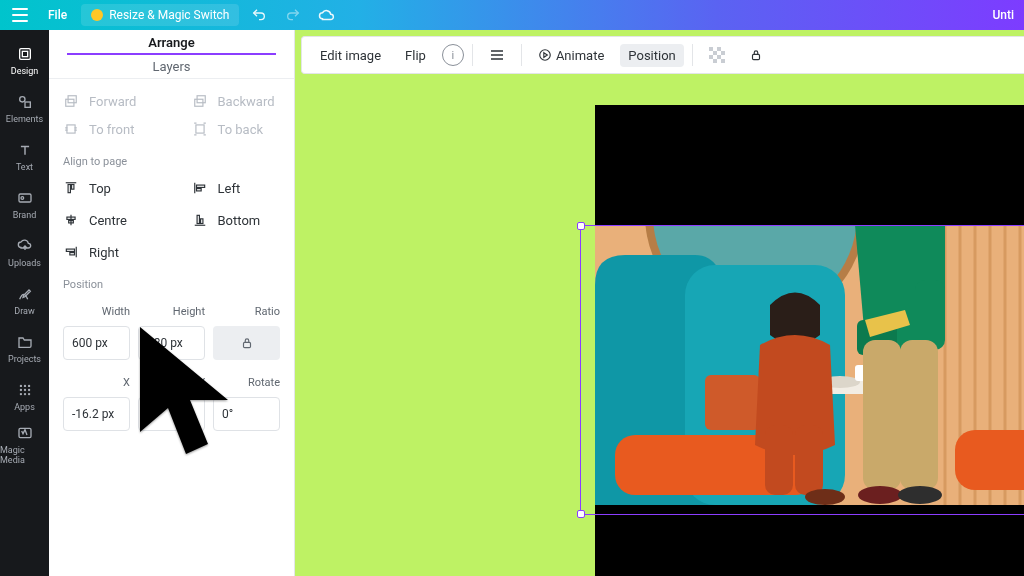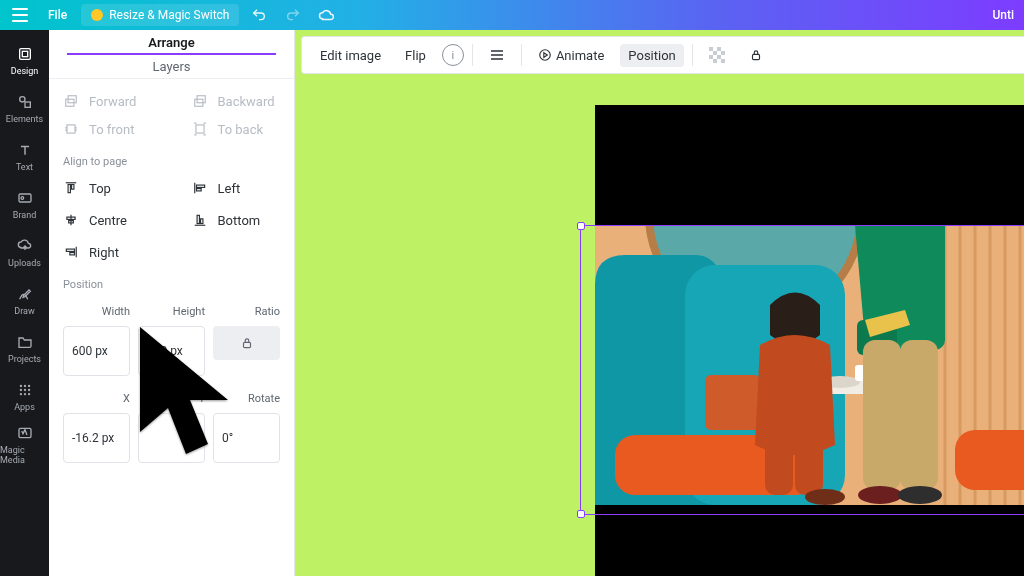--- a/index.html
+++ b/index.html
@@ -38,21 +38,21 @@
   .panel-body { padding: 8px 14px 14px; overflow:auto; }
   .row2 { display:flex; gap:40px; }
   .opt { display:flex; align-items:center; gap:10px; height:28px; font-size:13px; cursor:pointer;}
   .opt.disabled { color:#b7bcc4; cursor:default;}
   .opt .oi { width:16px; height:16px; display:flex; align-items:center; justify-content:center; color:inherit;}
   .sect-label { font-size:11px; color:#8a9099; margin:12px 0 6px; }
   .grid2 { display:grid; grid-template-columns: 1fr 1fr; column-gap:40px; row-gap:4px;}
   .adv-grid { display:grid; grid-template-columns: 1fr 1fr 1fr; gap:8px 8px; margin-top:4px;}
   .field-label { font-size:11px; color:#606770; margin-top:8px;text-align:right;}
   .field-input {
-    height:50px; border:1px solid #dfe2e6; border-radius:4px; padding:0 8px; font-size:12px; color:#2e3338; width:100%;
+    height:34px; border:1px solid #dfe2e6; border-radius:4px; padding:0 8px; font-size:12px; color:#2e3338; width:100%;
     background:#fff;
   }
   .lock-box { height:34px; border-radius:4px; background:#eceef1; display:flex; align-items:center; justify-content:center; color:#606770;}
   .canvas-area { flex:1; position:relative; background:#bef264; }
   .options-bar {
     position:absolute; left:6px; top:6px; right:0; height:38px; background:#fff; border:1px solid #e3e5e8; border-right:none;
     border-radius:4px 0 0 4px; display:flex; align-items:center; gap:8px; padding:0 10px; font-size:13px; color:#2e3338;
   }
   .ob-item { padding:4px 8px; border-radius:4px; cursor:pointer; display:flex; align-items:center; gap:4px;}
   .ob-sep { width:1px; height:22px; background:#e3e5e8; }

